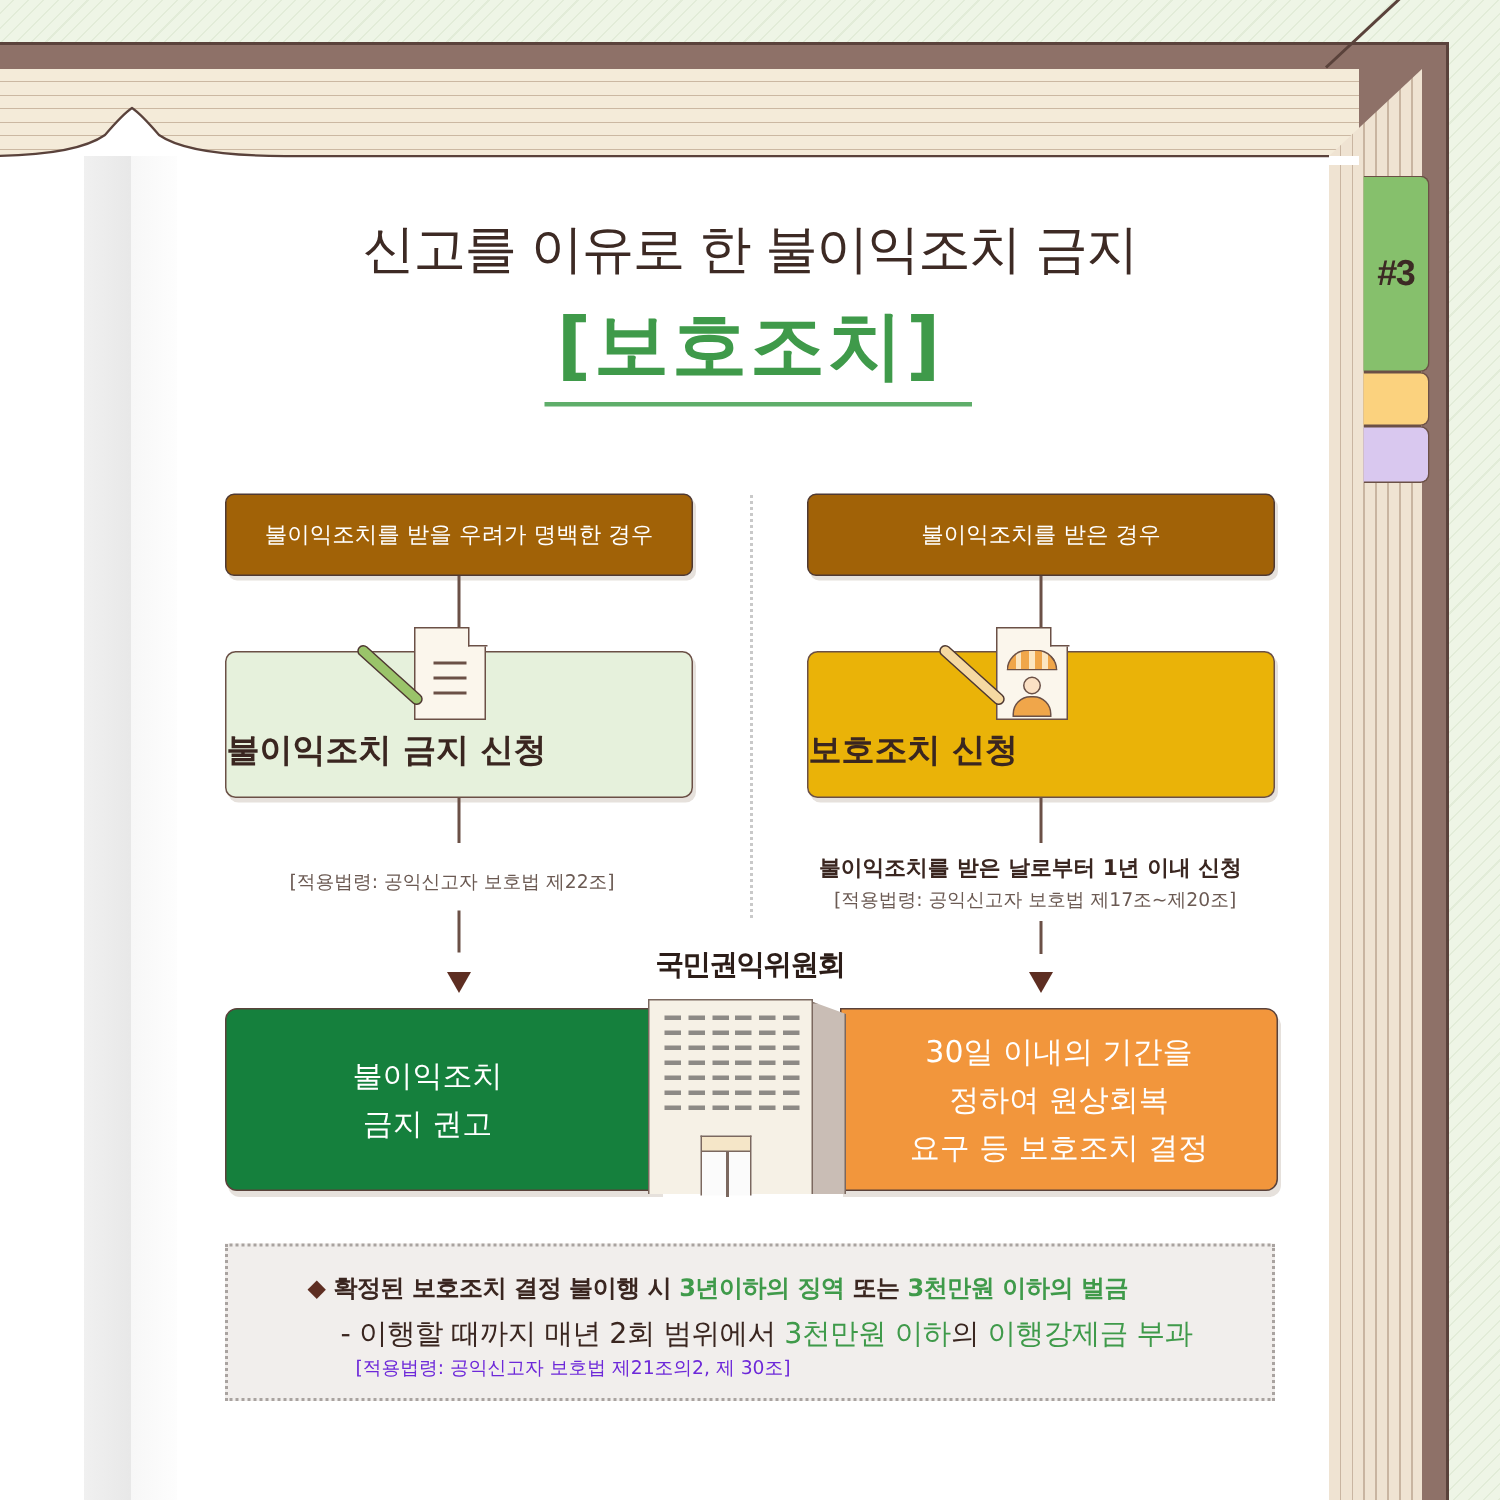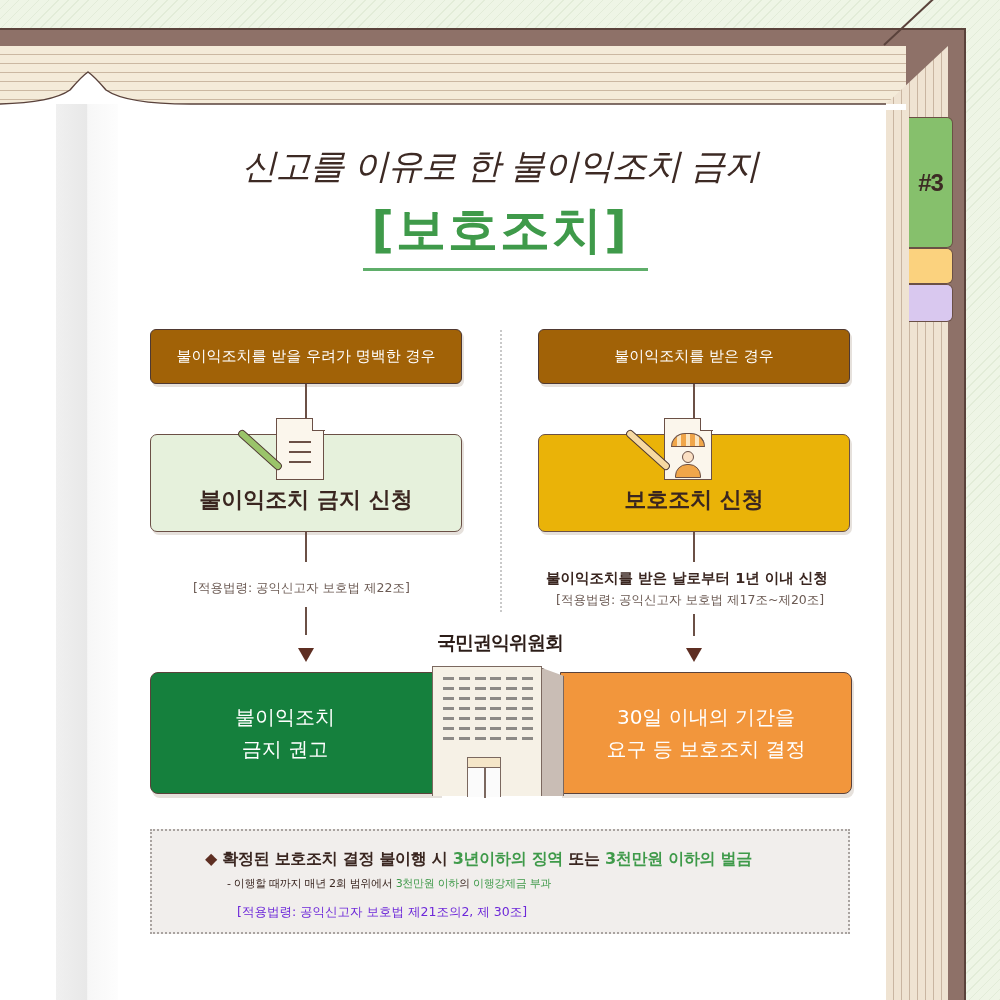--- a/index.html
+++ b/index.html
@@ -43,21 +43,21 @@
   
   .tab { position: absolute; left: 909px; width: 44px; border: 1.5px solid #6b5046; border-left: none; border-radius: 0 6px 6px 0; }
   .tab-green { top: 117px; height: 131px; background: #86c06c; display: flex; align-items: center; justify-content: center; }
   .tab-yellow { top: 248px; height: 36px; background: #fbd27e; }
   .tab-purple { top: 284px; height: 38px; background: #d9c8ef; }
   .tab-label { font-size: 24px; font-weight: bold; color: #3c2a24; font-family: "Liberation Sans", sans-serif; letter-spacing: -1px; }
 
   
   .title {
     position: absolute; left: 0; top: 143px; width: 1000px; text-align: center;
-    font-size: 35px; color: #3d2a24; letter-spacing: -1px; font-style: italic;
+    font-size: 35px; color: #3d2a24; letter-spacing: -1px;
   }
   .subtitle {
     position: absolute; left: 0; top: 197px; width: 1000px; text-align: center;
     font-size: 50px; font-weight: bold; color: #3f9a4a; letter-spacing: 2px;
   }
   .subtitle-underline {
     position: absolute; left: 363px; top: 268px; width: 285px; height: 3px; background: #5fae6a;
   }
 
   .divider {
@@ -73,21 +73,21 @@
     box-shadow: 2px 3px 0 #e6e1dc;
   }
   .cond-left { left: 150px; top: 329px; width: 312px; }
   .cond-right { left: 538px; top: 329px; width: 312px; }
 
   .vline { position: absolute; width: 2px; background: #6b5046; }
 
   
   .app {
     position: absolute; height: 98px; border-radius: 7px; border: 1.5px solid #6b5046;
-    display: flex; align-items: flex-end; justify-content: center; padding-bottom: 16px;
+    display: flex; align-items: flex-end; justify-content: flex-start; padding-bottom: 16px;
     font-size: 22px; font-weight: bold; color: #3a2620;
     box-shadow: 2px 3px 0 #e6e1dc;
   }
   .app-left { left: 150px; top: 434px; width: 312px; background: #e6f1dc; }
   .app-right { left: 538px; top: 434px; width: 312px; background: #eab308; }
 
   .doc-icon { position: absolute; width: 48px; height: 62px; background: #fbf6ec; border: 1.5px solid #6b5046; }
   .doc-icon::after { content: ""; position: absolute; right: -1.5px; top: -1.5px; width: 12px; height: 12px; background: #fff; border-left: 1.5px solid #6b5046; border-bottom: 1.5px solid #6b5046; }
   .pen { position: absolute; width: 56px; height: 8px; border: 1.5px solid #4f3932; border-radius: 4px; transform: rotate(42deg); }
 
@@ -120,21 +120,21 @@
   .win-row { display: flex; justify-content: space-between; margin-bottom: 7px; }
   .win-row span { display: block; width: 11px; height: 3px; background: #8d8a86; }
   .door { position: absolute; left: 34px; top: 90px; width: 34px; height: 40px; border: 1.5px solid #7b685f; border-bottom: none; background: #fbfbfb; }
   .door-top { position: absolute; left: 0; top: 0; width: 100%; height: 10px; background: #f5e6c8; border-bottom: 1.5px solid #7b685f; }
 
   .penalty {
     position: absolute; left: 150px; top: 829px; width: 700px; height: 105px;
     background: #f1eeec; border: 2px dotted #a9a3a0;
   }
   .pen-line1 { position: absolute; left: 53px; top: 18px; font-size: 16px; font-weight: bold; color: #3a2620; white-space: nowrap; letter-spacing: -0.3px; }
-  .pen-line2 { position: absolute; left: 75px; top: 45px; font-size: 11px; color: #3a2620; white-space: nowrap; letter-spacing: -0.3px; }
+  .pen-line2 { position: absolute; left: 75px; top: 45px; font-size: 19px; color: #3a2620; white-space: nowrap; letter-spacing: -0.3px; }
   .pen-line3 { position: absolute; left: 85px; top: 73px; font-size: 12.5px; color: #6d28d9; white-space: nowrap; }
   .hl { color: #3f9a4a; }
   .diamond { color: #5e2e22; }
 </style>
 </head>
 <body>
 
 <div class="book-cover"></div>
 <div class="book-top-pages"></div>
 <div class="book-right-pages"></div>
@@ -196,20 +196,21 @@
 <div class="arrow" style="left:686px; top:648px;"></div>
 
 <div class="agency">국민권익위원회</div>
 
 <div class="result result-left">
   <span>불이익조치</span>
   <span>금지 권고</span>
 </div>
 <div class="result result-right">
   <span>30일 이내의 기간을</span>
+  <span>정하여 원상회복</span>
   <span>요구 등 보호조치 결정</span>
 </div>
 
 <div class="building-side"></div>
 <div class="building">
   <div class="windows">
     <div class="win-row">
         <span></span>
         <span></span>
         <span></span>

